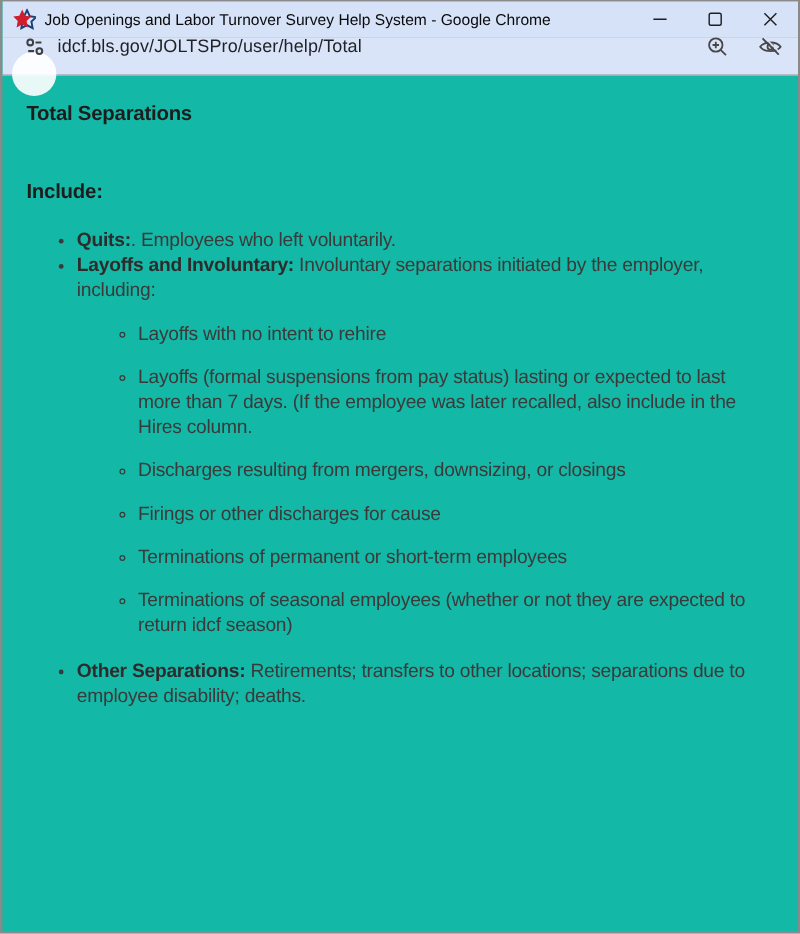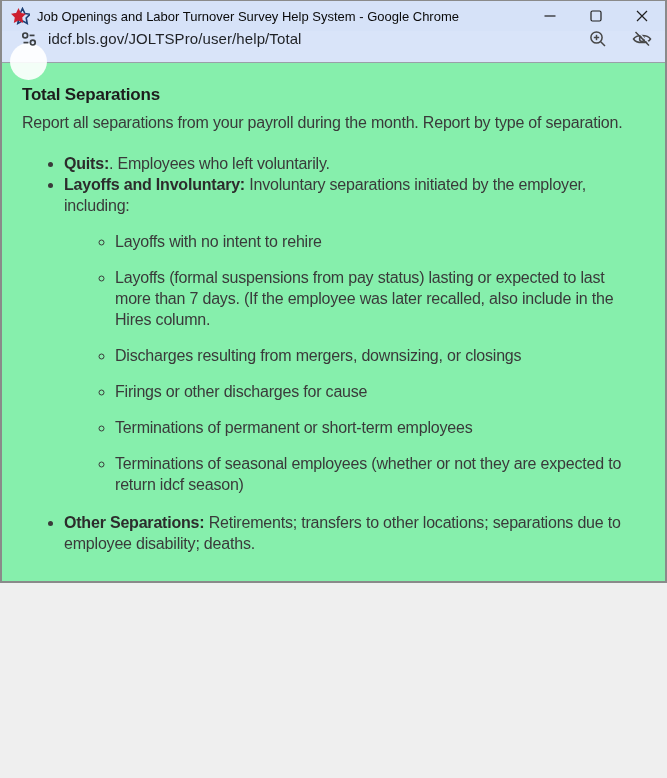--- a/index.html
+++ b/index.html
@@ -1,22 +1,22 @@
 <!DOCTYPE html>
 <html><head>
 <meta charset="utf-8">
 <style>
   * { box-sizing: border-box; margin: 0; padding: 0; }
   html, body { background: #efefef; }
   body { font-family: "Liberation Sans", "DejaVu Sans", sans-serif; }
 
   .window {
-    width: 667px; height: 583px;
+    width: 667px; height: 778px;
     border: 2px solid #8a8a8a; border-top-width: 1px;
-    background: #86efac;
+    background: #14b8a6;
     overflow: hidden;
     position: relative;
   }
 
   
   .titlebar {
     height: 30px;
     background: #d6e2f8;
     display: flex; align-items: center;
     padding-left: 9px;
@@ -135,22 +135,22 @@
         <path d="M2.5 11 C5.5 6.2 16.5 6.2 19.5 11 C16.5 15.8 5.5 15.8 2.5 11 Z" fill="none" stroke="#474747" stroke-width="1.5"></path>
         <circle cx="11" cy="11" r="2.4" fill="none" stroke="#474747" stroke-width="1.5"></circle>
         <line x1="4.5" y1="4" x2="18" y2="17.5" stroke="#474747" stroke-width="1.6"></line>
         <line x1="6" y1="3" x2="19.5" y2="16.5" stroke="#d9e4f9" stroke-width="1.3"></line>
       </svg>
     </span>
   </div>
 
   <div class="content">
     <div class="page-title">Total Separations</div>
-    <p class="intro">Report all separations from your payroll during the month. Report by type of separation.</p>
 
+    <div class="section-heading">Include:</div>
     <ul class="main-list">
       <li>
         <span class="li-bold">Quits:</span><span>. Employees who left voluntarily.</span>
       </li>
       <li>
         <span class="li-bold">Layoffs and Involuntary:</span><span> Involuntary separations initiated by the employer, including:</span>
         <ul class="sub-list">
           <li>Layoffs with no intent to rehire</li>
           <li>Layoffs (formal suspensions from pay status) lasting or expected to last more than 7 days. (If the employee was later recalled, also include in the Hires column.</li>
           <li>Discharges resulting from mergers, downsizing, or closings</li>

